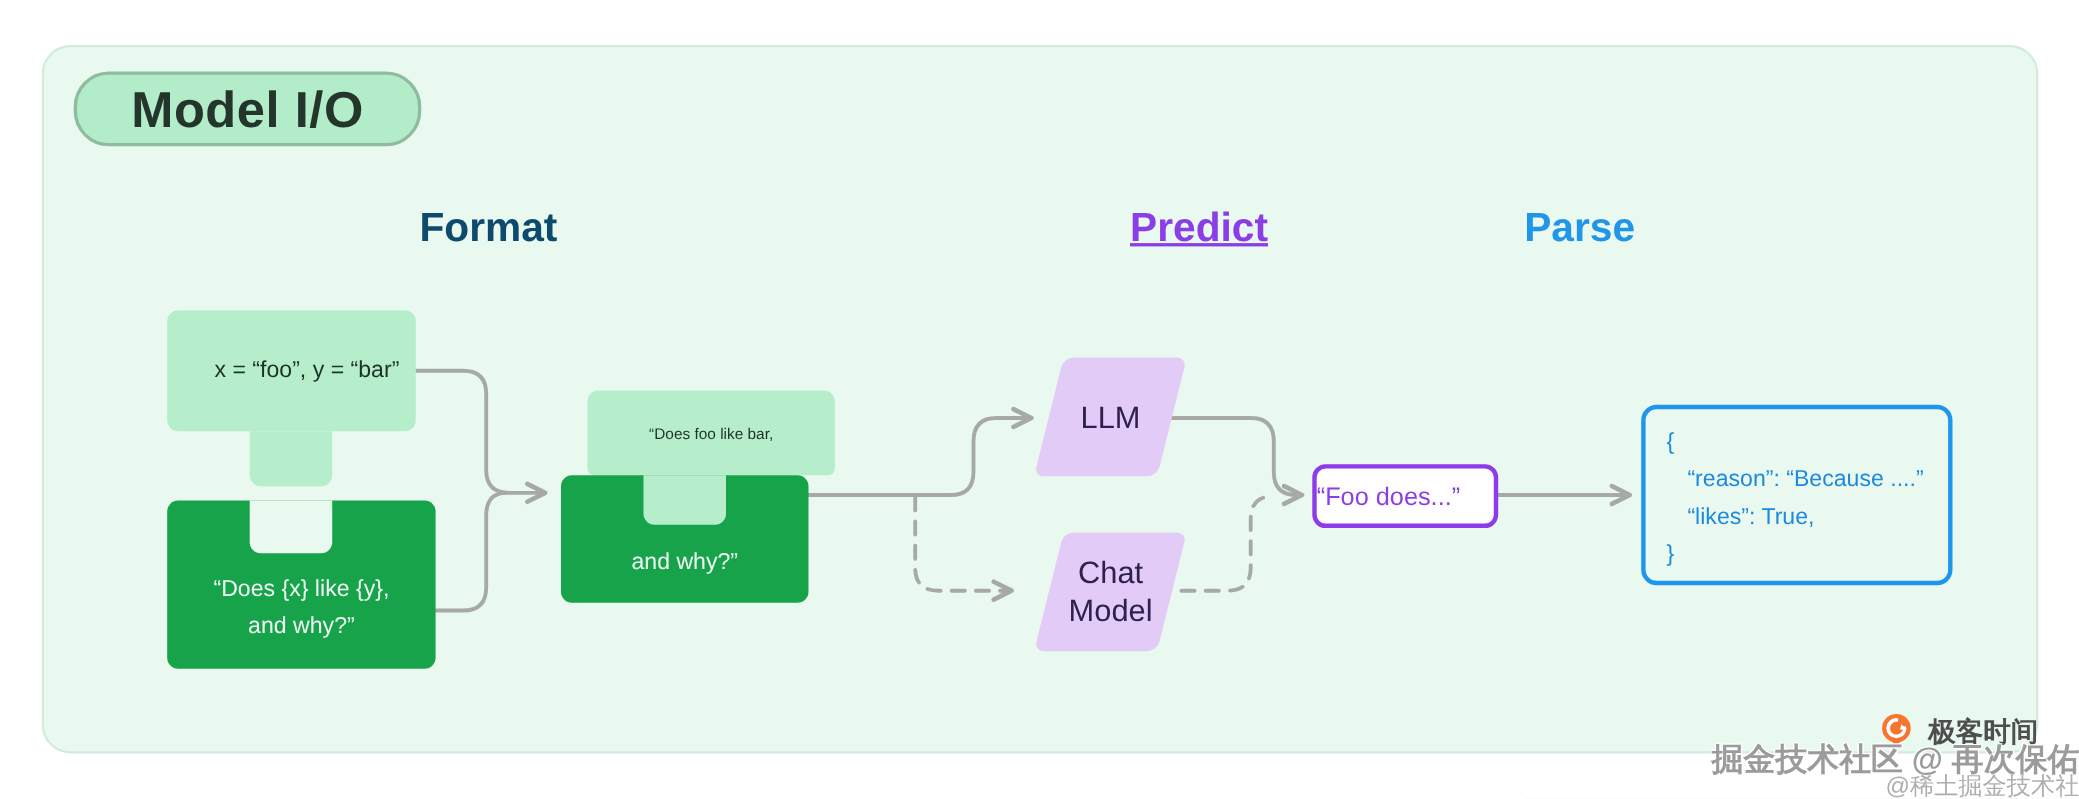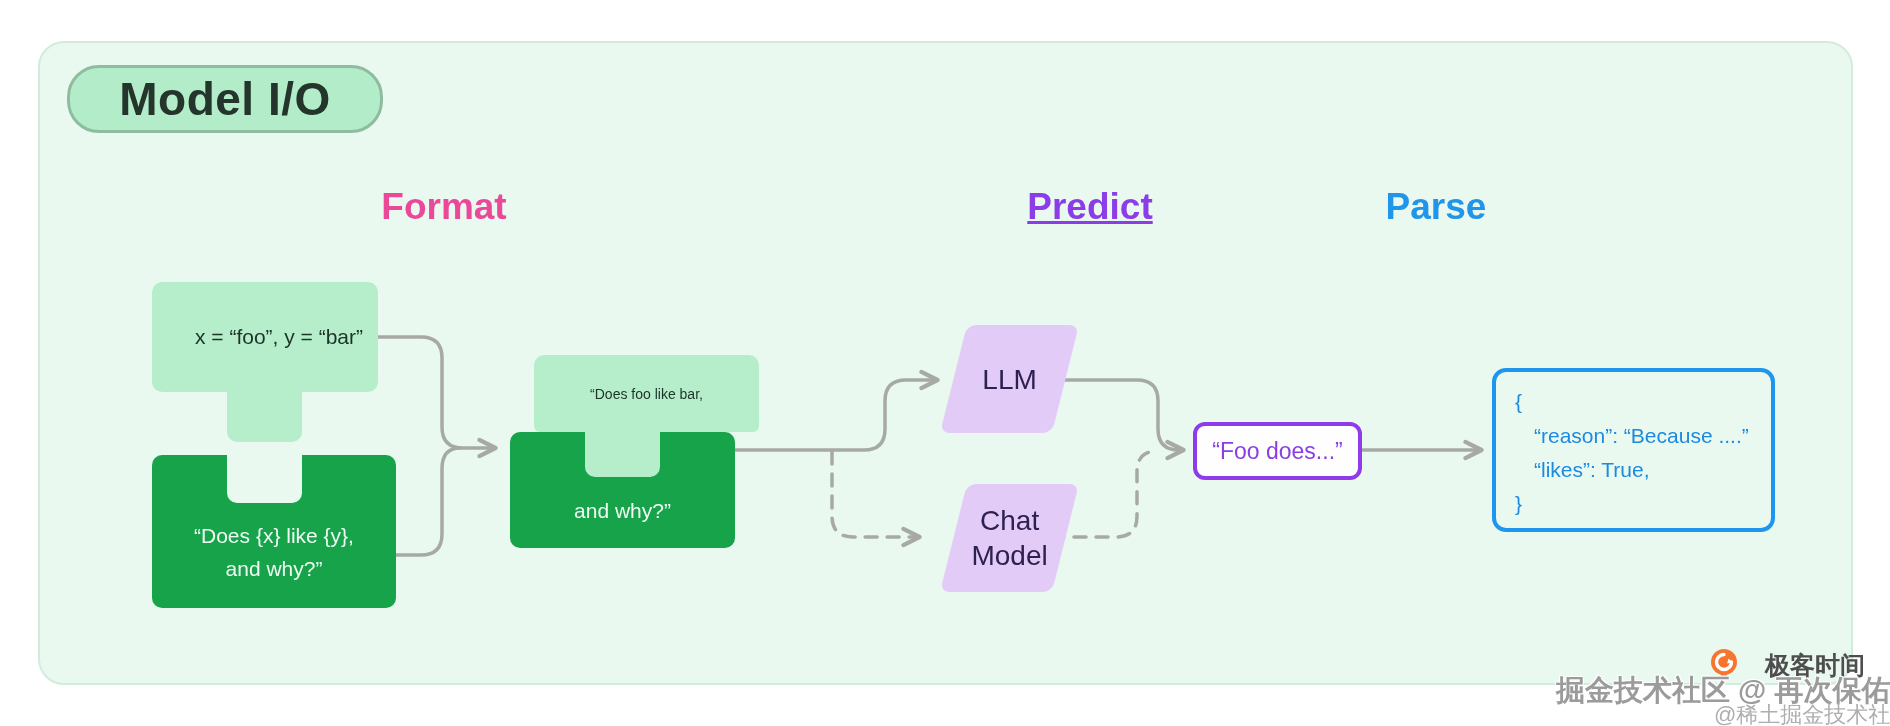--- a/index.html
+++ b/index.html
@@ -14,21 +14,21 @@
   .board{position:absolute;left:38px;top:41px;width:1815px;height:644px;
     background:var(--board-bg);border:2px solid #D2ECDC;border-radius:26px;}
 
   .badge{position:absolute;left:67px;top:65px;width:316px;height:68px;z-index:3;
     background:#B3ECC9;border:3px solid #8FBC9F;border-radius:32px;
     display:flex;align-items:center;justify-content:center;
     font-size:46px;font-weight:700;color:#24352B;letter-spacing:.5px;}
 
   .section-label{position:absolute;top:186px;transform:translateX(-50%);
     font-size:37px;font-weight:700;z-index:3;}
-  .lbl-format{left:444px;color:#ec4899;}
+  .lbl-format{left:444px;color:#0c4a6e;}
   .lbl-predict{left:1090px;color:var(--purple-accent);text-decoration:underline;}
   .lbl-parse{left:1436px;color:var(--blue-accent);}
 
   svg.wires{position:absolute;left:0;top:0;z-index:1;}
 
   .piece{position:absolute;z-index:2;display:flex;align-items:center;justify-content:center;text-align:center;}
   .light{background:var(--light-green);color:#1C3327;}
   .dark{background:var(--dark-green);color:#EFFBF4;}
   .rA{left:152px;top:282px;width:226px;height:110px;border-radius:10px;font-size:21px;padding-left:28px;}
   .rA-tab{left:227px;top:392px;width:75px;height:50px;border-radius:0 0 10px 10px;}
@@ -45,30 +45,30 @@
      background:var(--purple-fill);border-radius:9px;
      transform:skewX(-14deg);transform-origin:0 100%;
      display:flex;align-items:center;justify-content:center;}
   .pgram .inner{transform:skewX(14deg);font-size:28px;color:#2E2152;
      text-align:center;line-height:35px;}
   .llm{left:940px;top:325px;}
   .chat{left:940px;top:484px;}
 
   .foo-box{position:absolute;left:1193px;top:422px;width:169px;height:58px;z-index:2;
      background:#FDFEFD;border:4px solid #8F3BEA;border-radius:12px;
-     display:flex;align-items:center;justify-content:center;
+     display:flex;align-items:center;justify-content:flex-start;
      font-size:23px;color:#8A3EE3;}
 
   .parse-box{position:absolute;left:1492px;top:368px;width:283px;height:164px;z-index:2;
      border:4px solid #1E96ED;border-radius:14px;color:#1B8ADF;
      font-size:21px;line-height:34px;padding:13px 0 0 19px;}
   .parse-box .indent{padding-left:19px;}
 
   .geektime{position:absolute;left:1708px;top:648px;z-index:4;
-     display:flex;align-items:center;gap:25px;
+     display:flex;align-items:center;gap:13px;
      font-size:25px;font-weight:700;color:#4E4E4E;}
   .wm1{position:absolute;left:1556px;top:671px;z-index:4;
      font-size:29px;font-weight:700;color:#9B9B9B;white-space:nowrap;
      text-shadow:-1px -1px 0 #fff,1px -1px 0 #fff,-1px 1px 0 #fff,1px 1px 0 #fff;}
   .wm2{position:absolute;left:1714px;top:700px;z-index:4;
      font-size:22px;color:#AEAEAE;white-space:nowrap;
      text-shadow:0 0 2px #fff;}
 </style>
 </head>
 <body>

